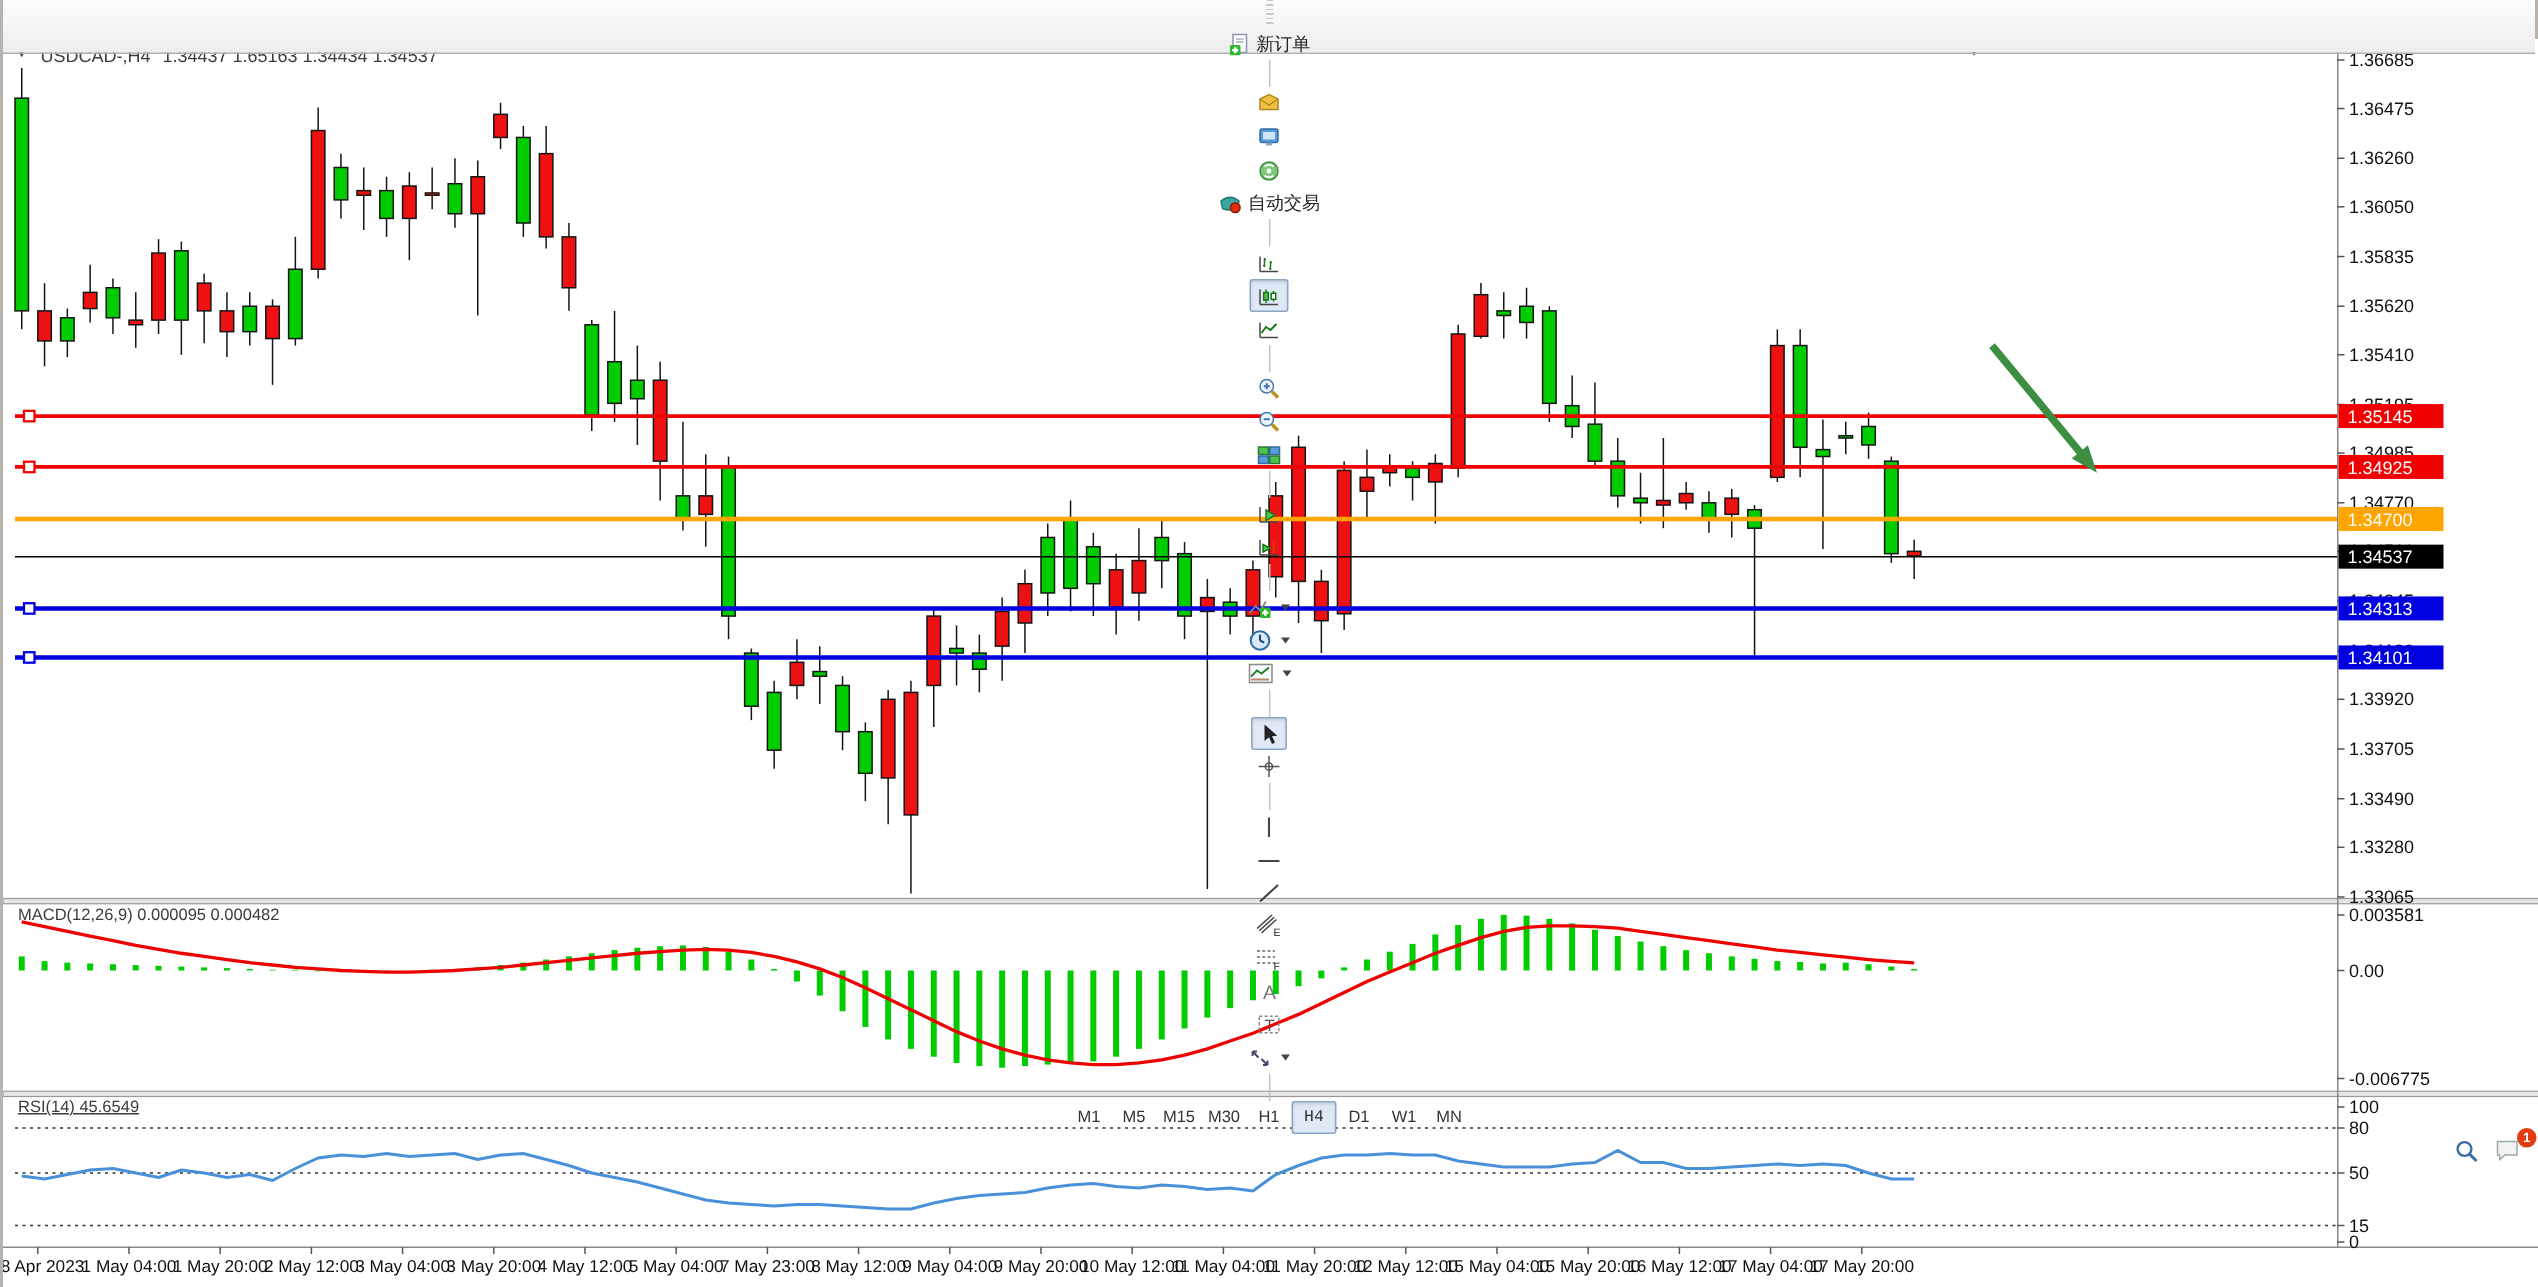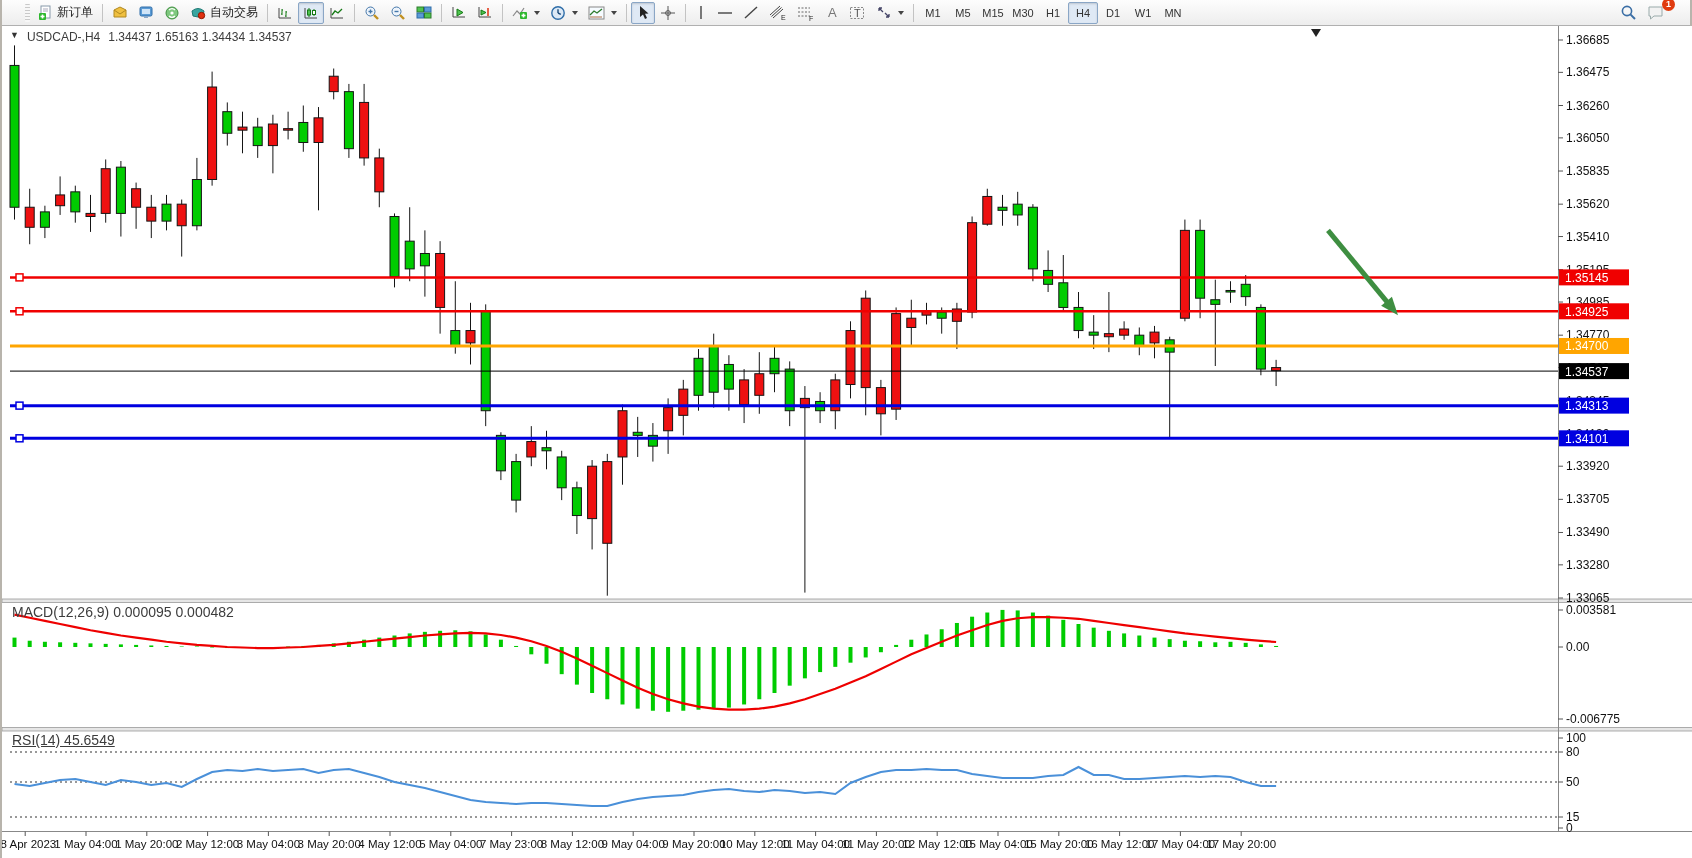--- a/index.html
+++ b/index.html
@@ -1,34 +1,34 @@
 <!DOCTYPE html>
 <html><head>
 <meta charset="utf-8">
 <style>
   html,body{margin:0;padding:0;background:#d8d4cc;}
   *{box-sizing:border-box;}
   body{width:1692px;height:858px;overflow:hidden;font-family:"Liberation Sans",sans-serif;-webkit-font-smoothing:antialiased;}
   .app{position:relative;width:1692px;height:858px;background:#ffffff;border-left:2px solid #b8b4ac;border-right:2px solid #b8b4ac;}
   
-  .toolbar{position:absolute;left:0;top:0;width:100%;height:26px;background:linear-gradient(#fdfdfd,#ededed);border-bottom:1px solid #b0b0b0;display:flex;align-items:center;padding:0 20px;z-index:10;}
+  .toolbar{position:absolute;left:0;top:0;width:100%;height:36px;background:linear-gradient(#fdfdfd,#ededed);border-bottom:1px solid #b0b0b0;display:flex;align-items:center;padding:0 4px;z-index:10;flex-direction:column;}
   .grip{width:5px;height:18px;margin:0 3px;background:repeating-linear-gradient(#c9c9c9 0 1px,#f7f7f7 1px 3px);border-radius:1px;flex:none;}
   .sep{width:1px;height:18px;background:#c3c3c3;margin:0 4px;flex:none;}
   .tbtn{display:flex;align-items:center;gap:4px;height:22px;padding:0 4px;border:1px solid transparent;border-radius:2px;background:transparent;font-family:"Liberation Sans",sans-serif;font-size:12px;color:#222;cursor:default;flex:none;}
-  .tbtn.active{border:1px solid #8aa6c6;background:#dfe9f5;box-shadow:inset 0 1px 2px rgba(0,0,0,.15);}
+  .tbtn.active{border:1px solid #8aa6c6;background:#dfe9f5;box-shadow:inset 0 1px 2px rgba(0,0,0,.15);font-family:Liberation Mono, monospace;}
   .tbtn svg{display:block;}
   .caret{width:0;height:0;border-left:3px solid transparent;border-right:3px solid transparent;border-top:4px solid #444;margin-left:2px;}
   .tf{width:30px;justify-content:center;font-size:11px;color:#333;}
   .tb-right{margin-left:auto;display:flex;align-items:center;}
   .chatwrap{position:relative;}
   .badge{position:absolute;top:-4px;right:-5px;min-width:13px;height:13px;border-radius:7px;background:#e03c10;color:#fff;font-size:9px;font-weight:bold;text-align:center;line-height:13px;padding:0 2px;}
   
   #chart-svg{position:absolute;left:0;top:0;}
   .title-row{position:absolute;left:8px;top:30px;font-size:12px;color:#3c3c3c;display:flex;gap:8px;z-index:5;}
-  .panel-label{position:absolute;font-size:14px;color:#3c3c3c;z-index:5;}
+  .panel-label{position:absolute;font-size:11px;color:#3c3c3c;z-index:5;}
   svg text{font-family:"Liberation Sans",sans-serif;}
 </style>
 </head>
 <body>
 
 <div class="app">
 
   <div class="toolbar">
     <div class="grip"></div>
 

